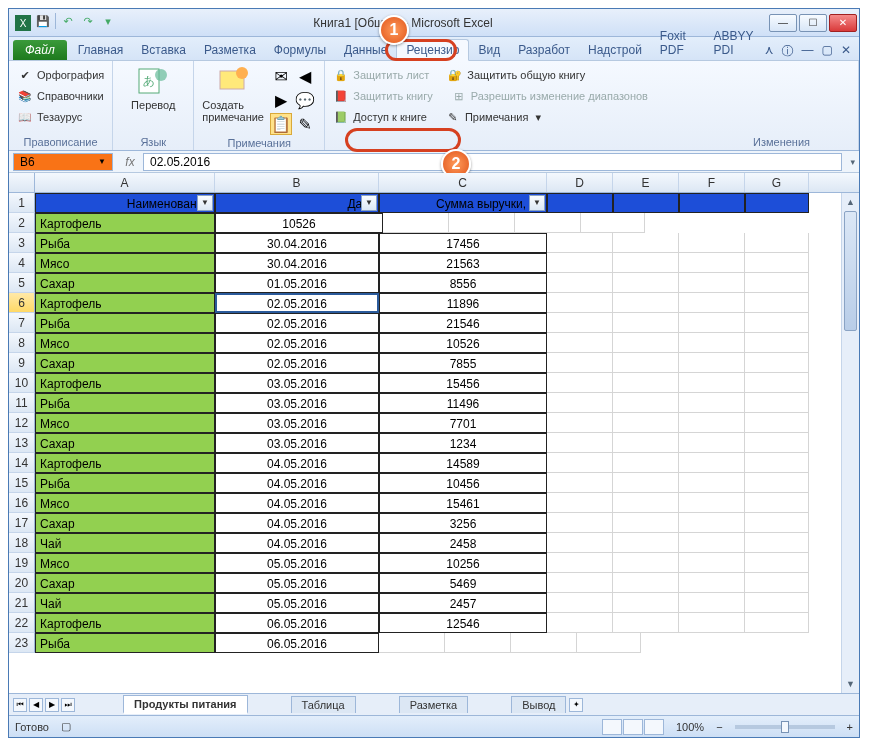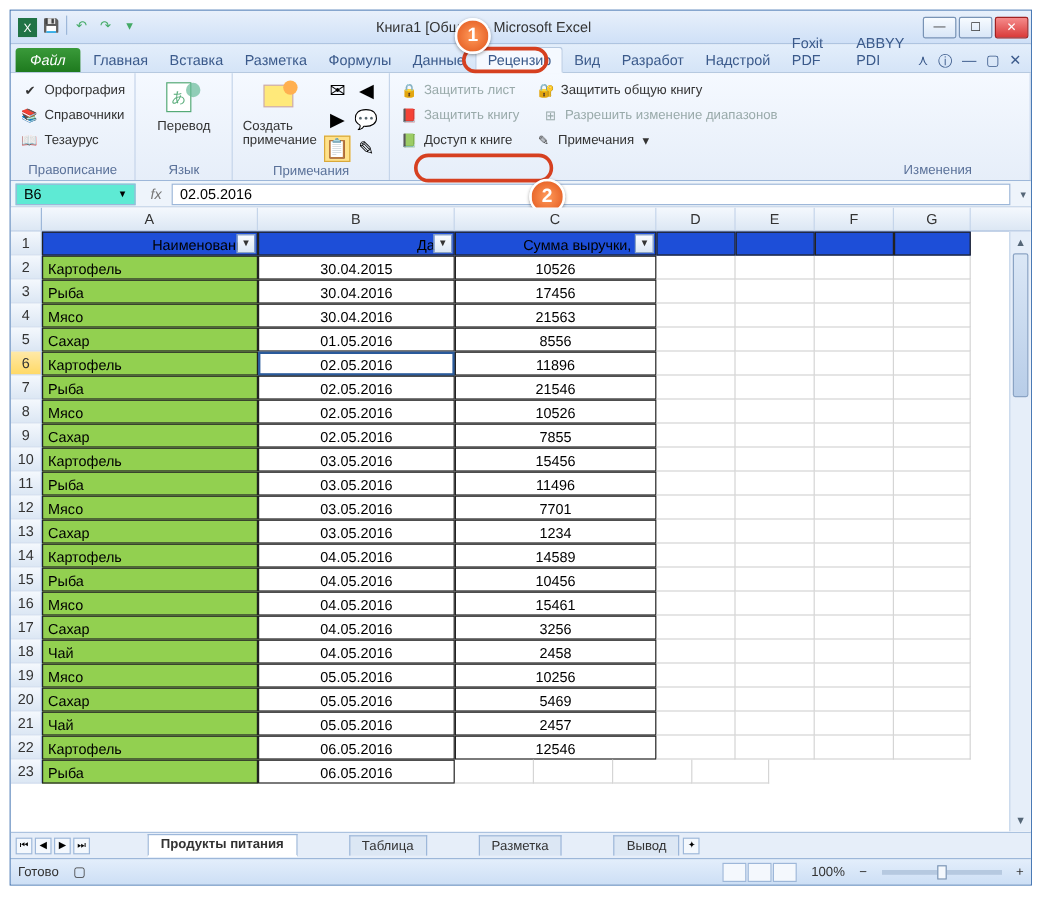--- a/index.html
+++ b/index.html
@@ -39,21 +39,21 @@
 .ricons { display:flex; flex-direction:column; gap:2px; }
 .ricons-row { display:flex; gap:2px; }
 .ricnbtn { width:22px; height:22px; border:1px solid transparent; display:flex; align-items:center; justify-content:center; }
 
 
 .callout { position:absolute; border:3px solid #d64020; border-radius:16px; }
 .numbadge { position:absolute; width:30px; height:30px; border-radius:50%; background: radial-gradient(#ff9a5a,#e0541a); border:2px solid #fff; color:#fff; font-weight:bold; display:flex; align-items:center; justify-content:center; font-size:16px; box-shadow:0 1px 3px rgba(0,0,0,.4); }
 
 
 .fmlbar { height:22px; border-bottom:1px solid #b6c9e0; display:flex; align-items:center; background:#eef4fb; font-size:12px; }
-.namebox { width:100px; border:1px solid #9db7d9; background:#5eead4; margin:0 4px; padding:1px 6px; display:flex; align-items:center; justify-content:space-between; }
+.namebox { width:100px; border:1px solid #9db7d9; background:#f97316; margin:0 4px; padding:1px 6px; display:flex; align-items:center; justify-content:space-between; }
 .fxlbl { width:26px; text-align:center; color:#777; font-style:italic; }
 .fmlinput { flex:1; border:1px solid #9db7d9; background:#fff; padding:1px 6px; margin-right:4px; }
 
 
 .gridwrap { position:relative; height:520px; overflow:hidden; background:#fff; }
 .colhdrs { display:flex; height:20px; background:linear-gradient(#f4f8fd,#dce7f4); border-bottom:1px solid #9db7d9; font-size:12px; color:#333; }
 .rowhdr-space { width:26px; border-right:1px solid #9db7d9; background:linear-gradient(#f4f8fd,#dce7f4); }
 .colhdr { border-right:1px solid #c5d5ea; text-align:center; line-height:20px; }
 .cA{width:180px;} .cB{width:164px;} .cC{width:168px;} .cD{width:66px;} .cE{width:66px;} .cF{width:66px;} .cG{width:64px;}
 .rows { position:relative; }
@@ -268,21 +268,20 @@
           <div class="cell cB"><span>Дата</span><span class="fltbtn">▼</span></div>
           <div class="cell cC"><span>Сумма выручки, ру</span><span class="fltbtn">▼</span></div>
           <div class="cell cD"></div>
           <div class="cell cE"></div>
           <div class="cell cF"></div>
           <div class="cell cG"></div>
         </div>
         <div class="row datarow">
           <div class="rowhdr">2</div>
           <div class="cell cA">Картофель</div>
-          <div class="cell cB">30.04.2015</div>
           <div class="cell cC">10526</div>
           <div class="cell cD"></div>
           <div class="cell cE"></div>
           <div class="cell cF"></div>
           <div class="cell cG"></div>
         </div>
         <div class="row datarow">
           <div class="rowhdr">3</div>
           <div class="cell cA">Рыба</div>
           <div class="cell cB">30.04.2016</div>

